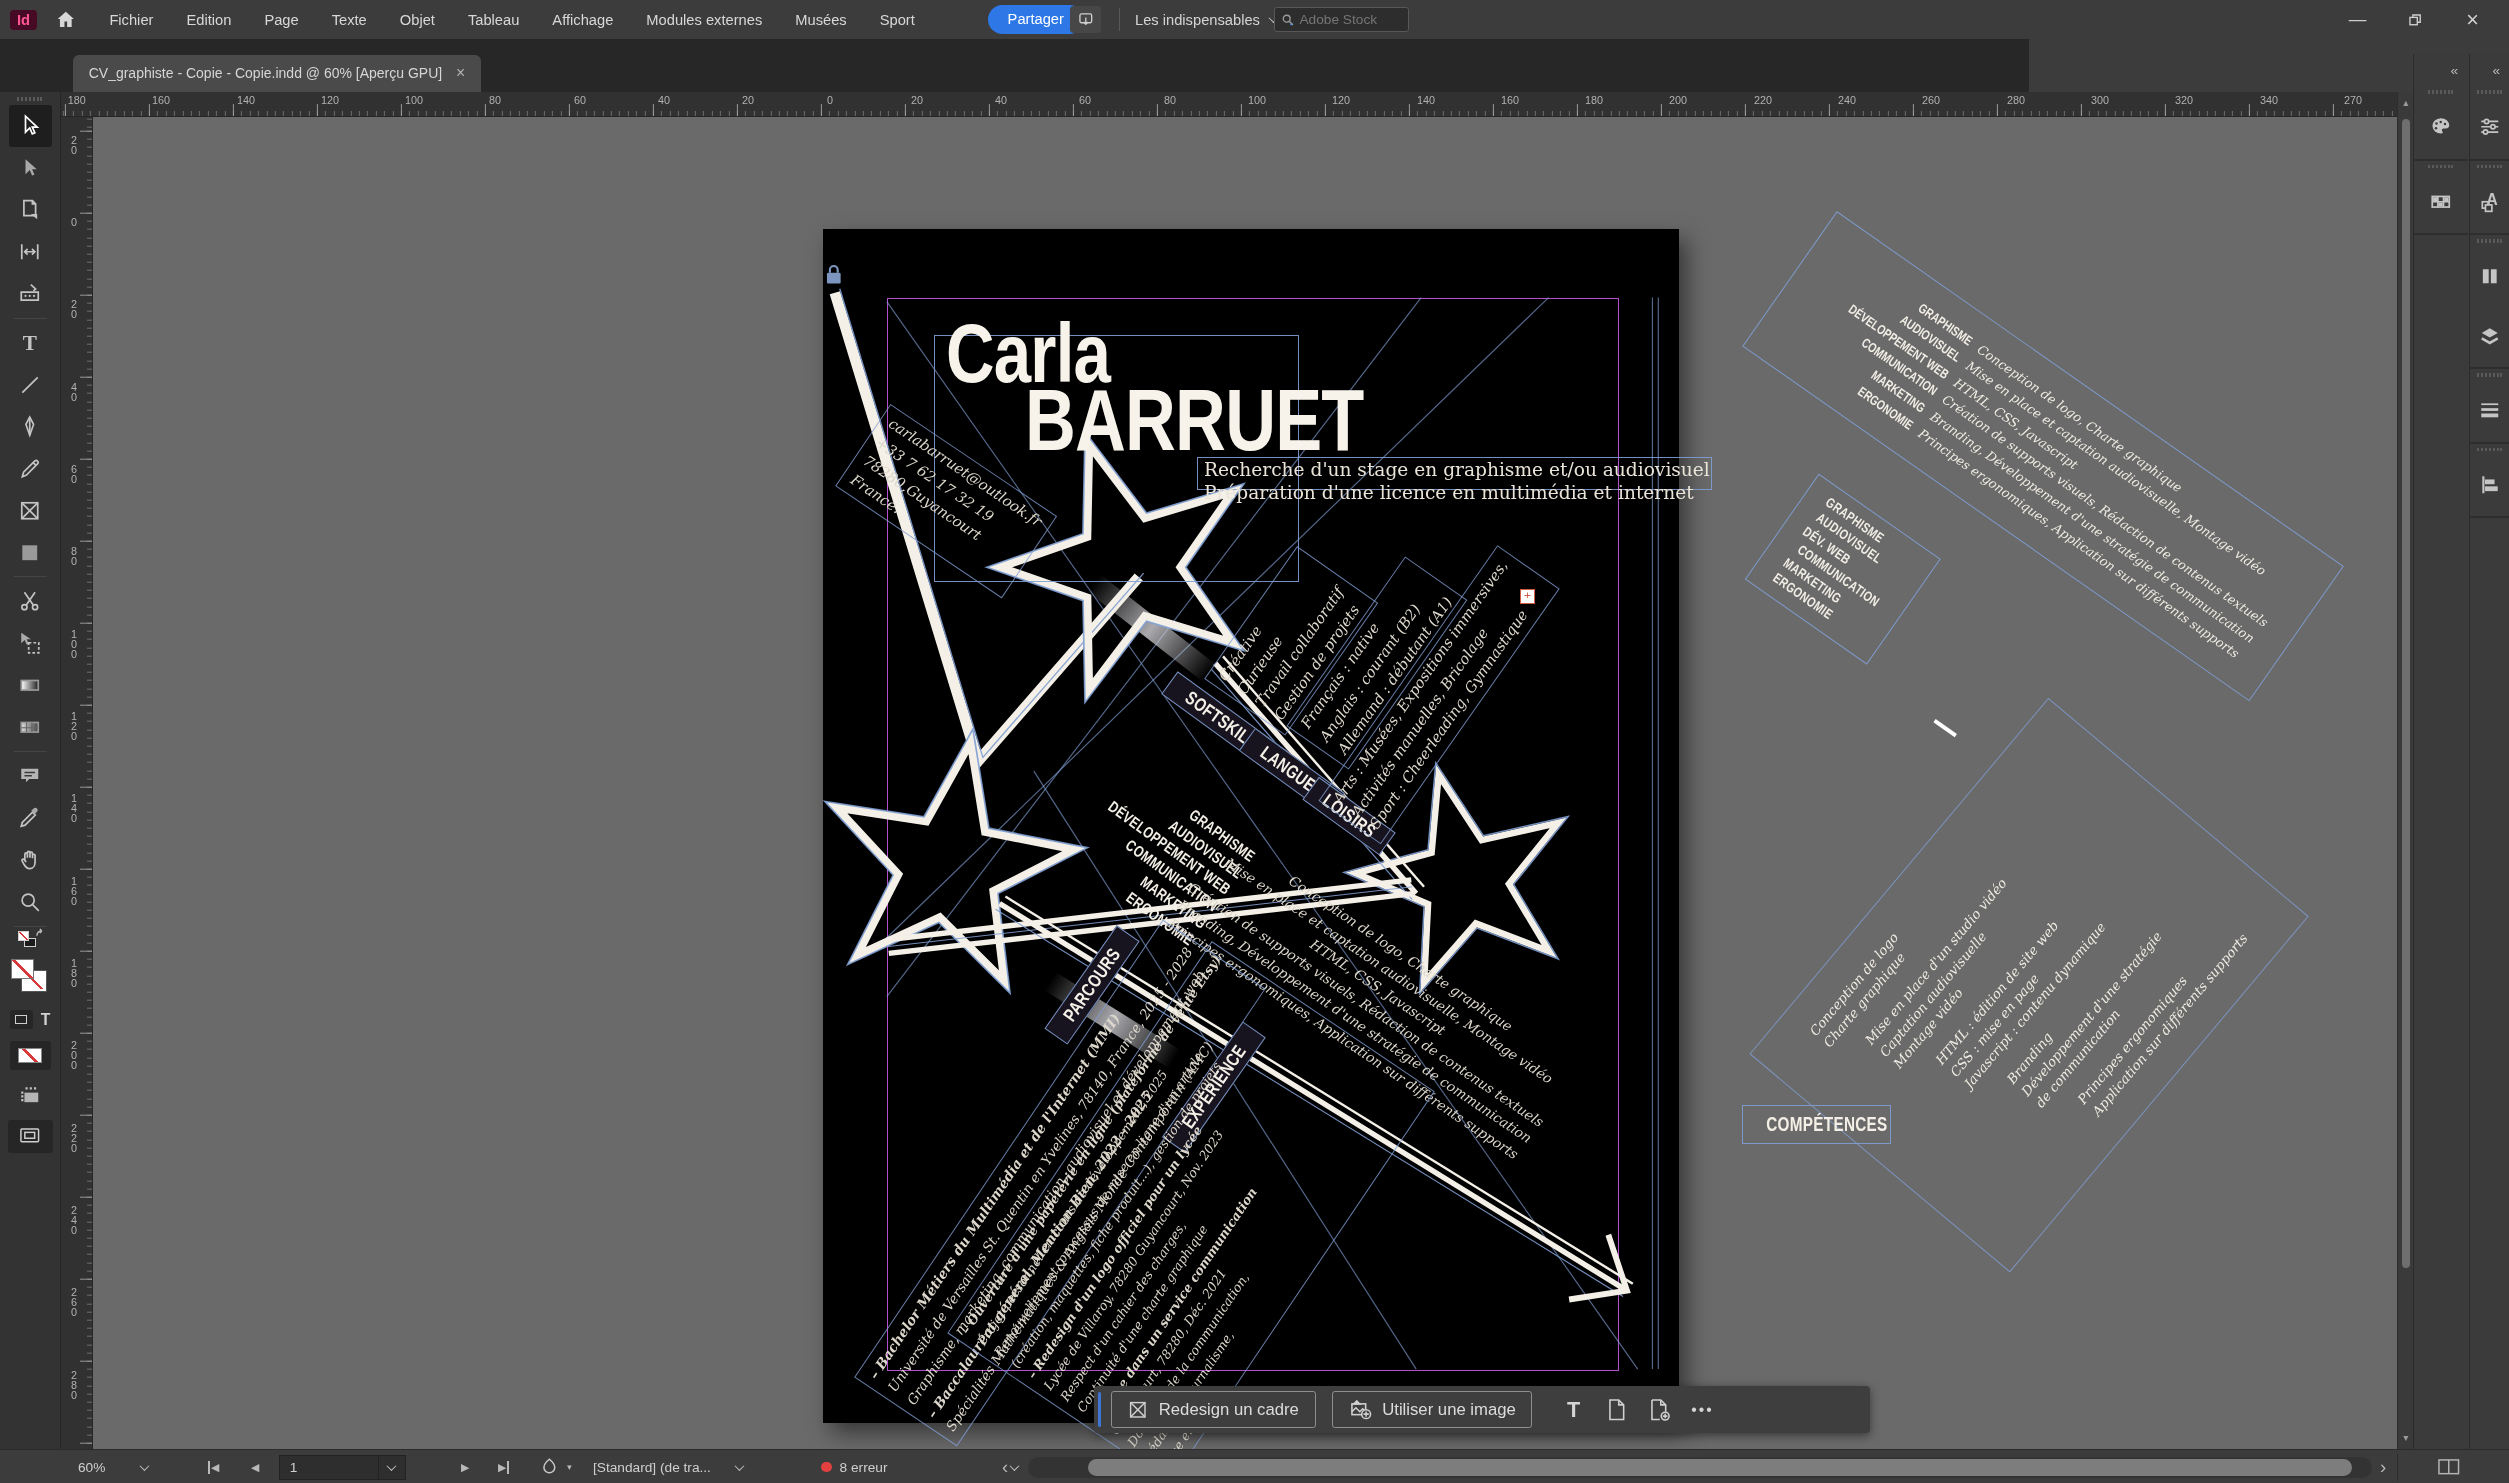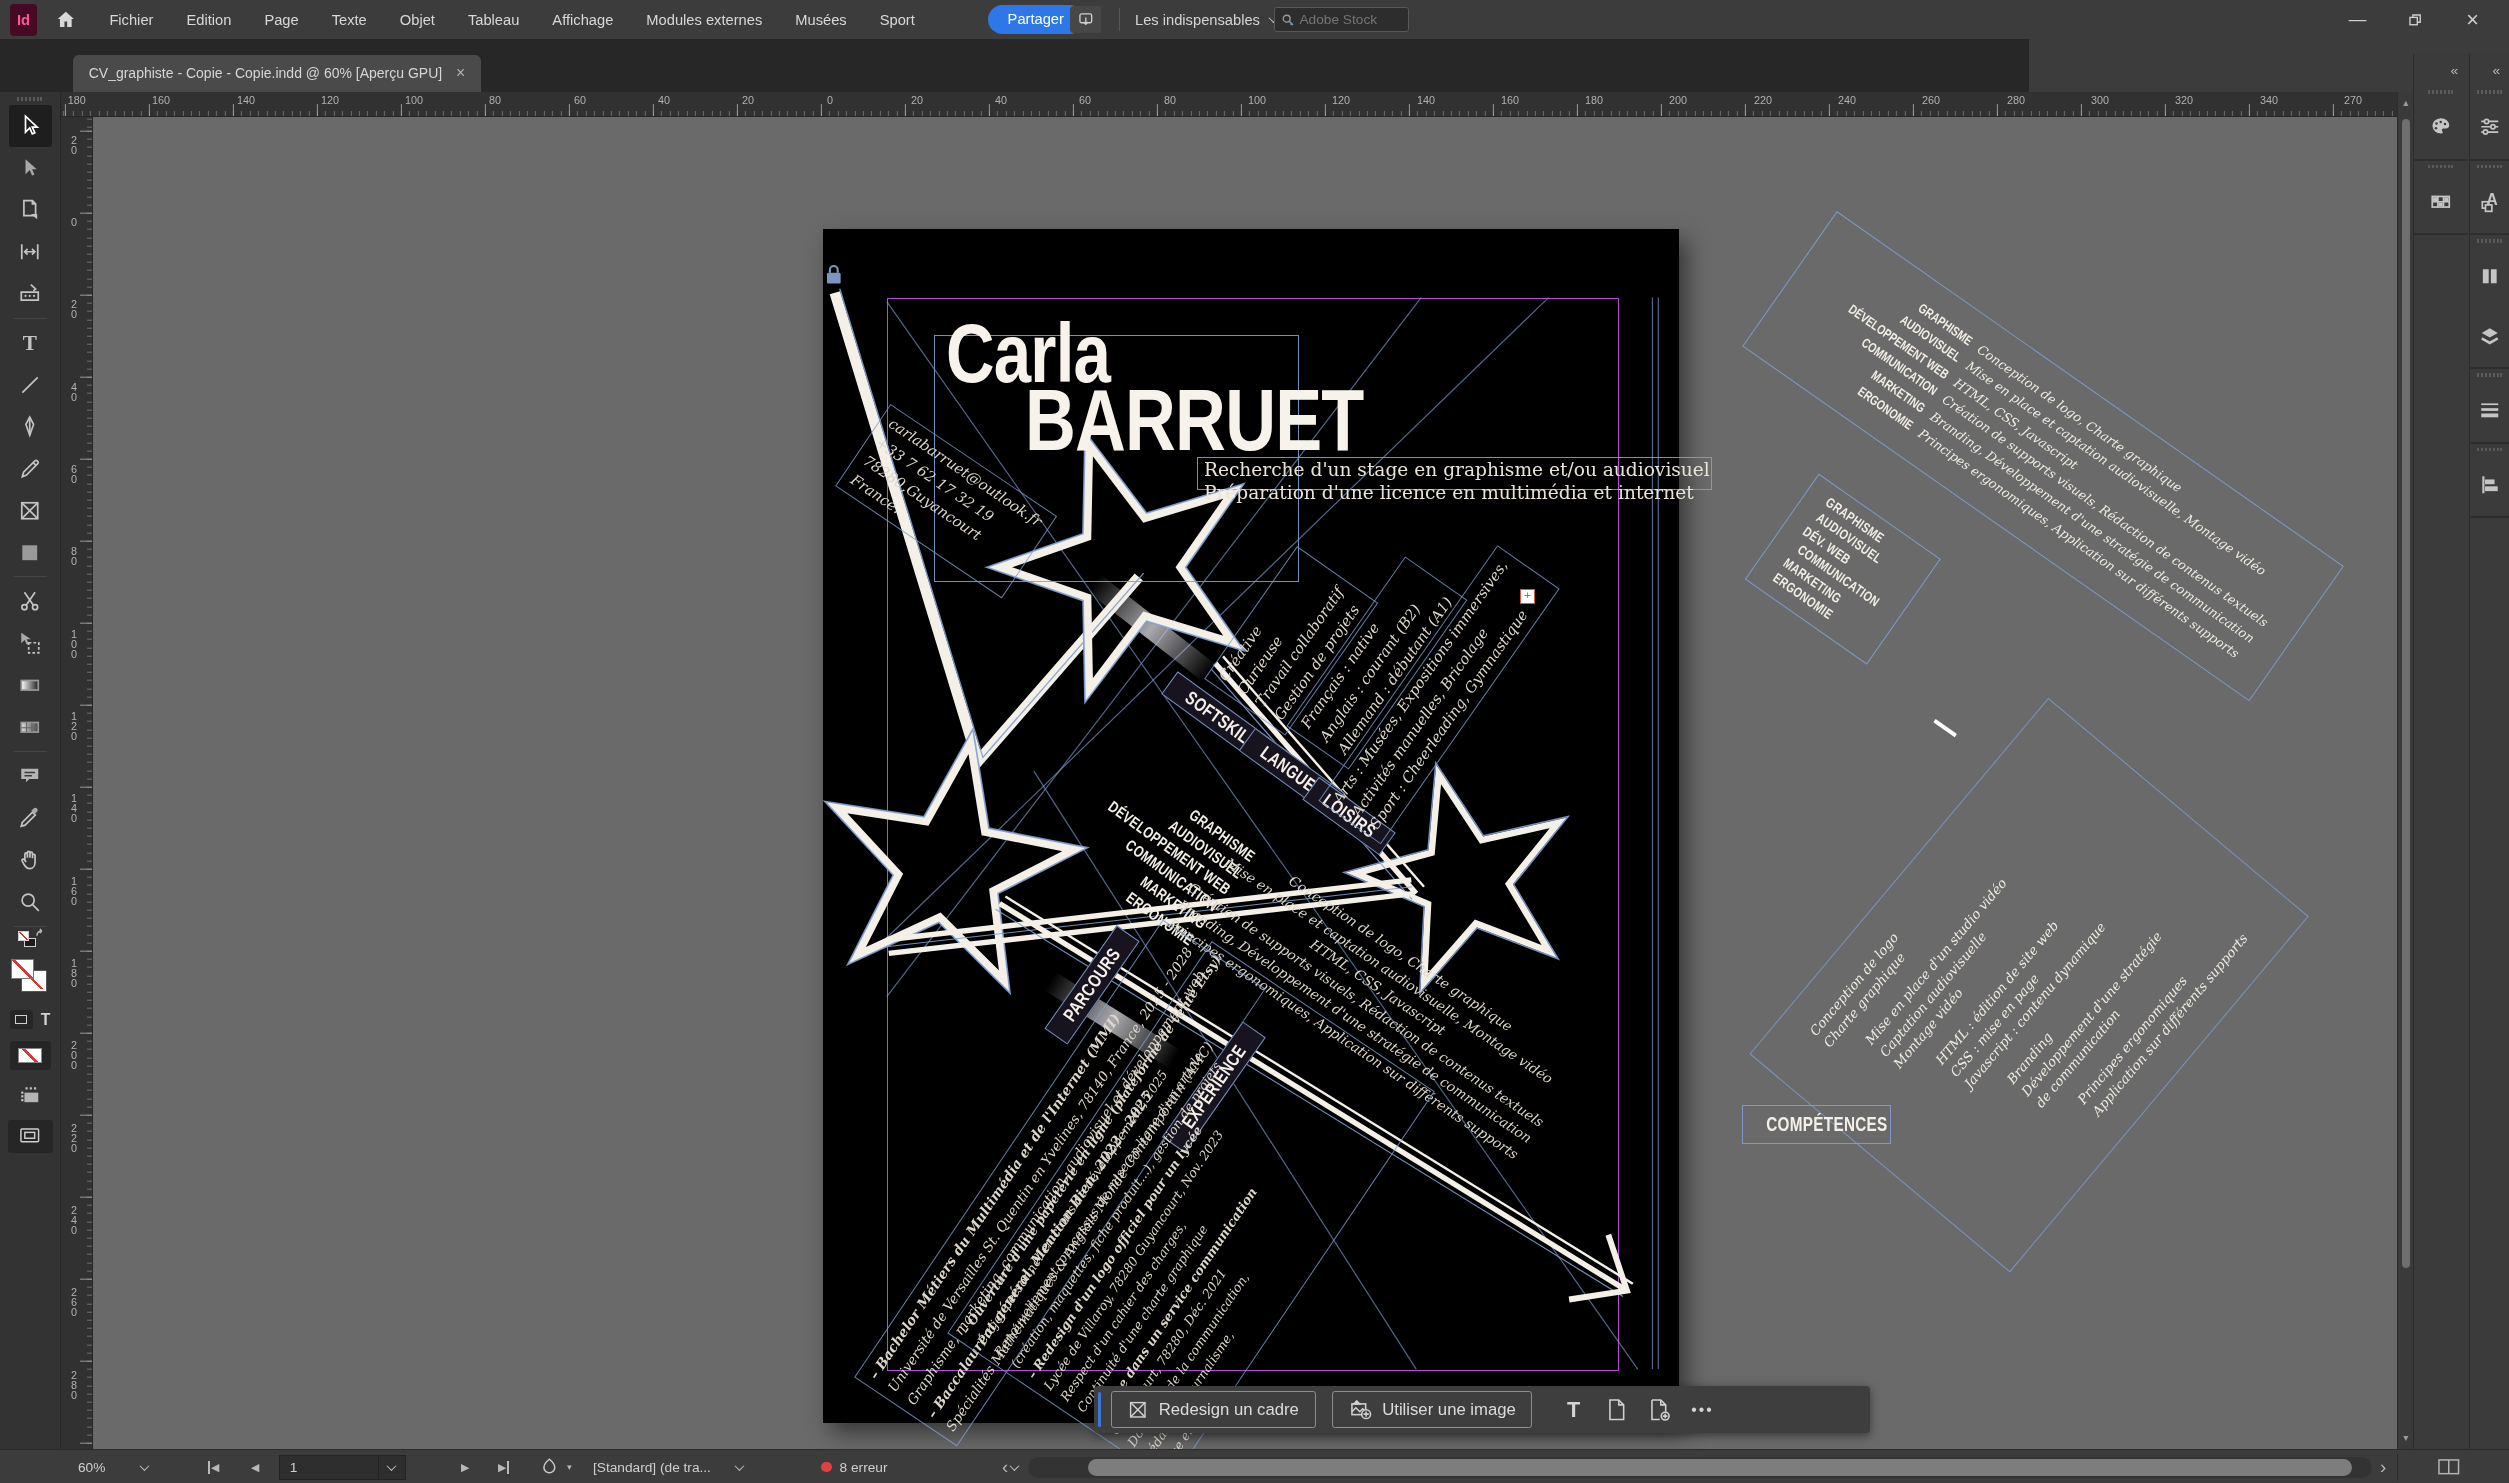--- a/index.html
+++ b/index.html
@@ -2,21 +2,21 @@
 <html><head>
 <meta charset="utf-8">
 <style>
   *{box-sizing:border-box;margin:0;padding:0}
   html,body{width:2509px;height:1484px;overflow:hidden;background:#3c3c3c;
     font-family:"Liberation Sans",sans-serif;-webkit-font-smoothing:antialiased}
   .abs{position:absolute}
   
   .menubar{position:absolute;left:0;top:0;width:2509px;height:39px;background:#3c3c3c;
     display:flex;align-items:center;z-index:40}
-  .idlogo{width:27.4px;height:32px;margin-left:9.8px;border-radius:3.9px;background:#470a24;
+  .idlogo{width:27.4px;height:20px;margin-left:9.8px;border-radius:3.9px;background:#470a24;
     color:#ff5796;font-weight:700;font-size:14.7px;display:flex;align-items:center;justify-content:center}
   .homebtn{margin-left:17.6px;display:flex;align-items:center}
   .menu-item{color:#d8d8d8;font-size:14.7px;margin-left:33px;cursor:default}
   .share-btn{position:absolute;left:988px;top:4.9px;height:29px;padding:0 19.6px;border-radius:14.7px;
     background:#2e77e6;color:#fff;font-size:14.7px;display:flex;align-items:center}
   .pubbtn{position:absolute;left:1070px;top:5.9px;width:31px;height:27.4px;border-radius:3.9px;
     background:#474747;display:flex;align-items:center;justify-content:center}
   .vsep{position:absolute;left:1119px;top:7.8px;width:1px;height:23.5px;background:#575757}
   .workspace{position:absolute;left:1135px;top:0;height:39px;display:flex;align-items:center;gap:9.8px;color:#d4d4d4;font-size:14.7px}
   .searchbox{position:absolute;left:1274px;top:6.9px;width:135px;height:25.5px;background:#2d2d2d;

